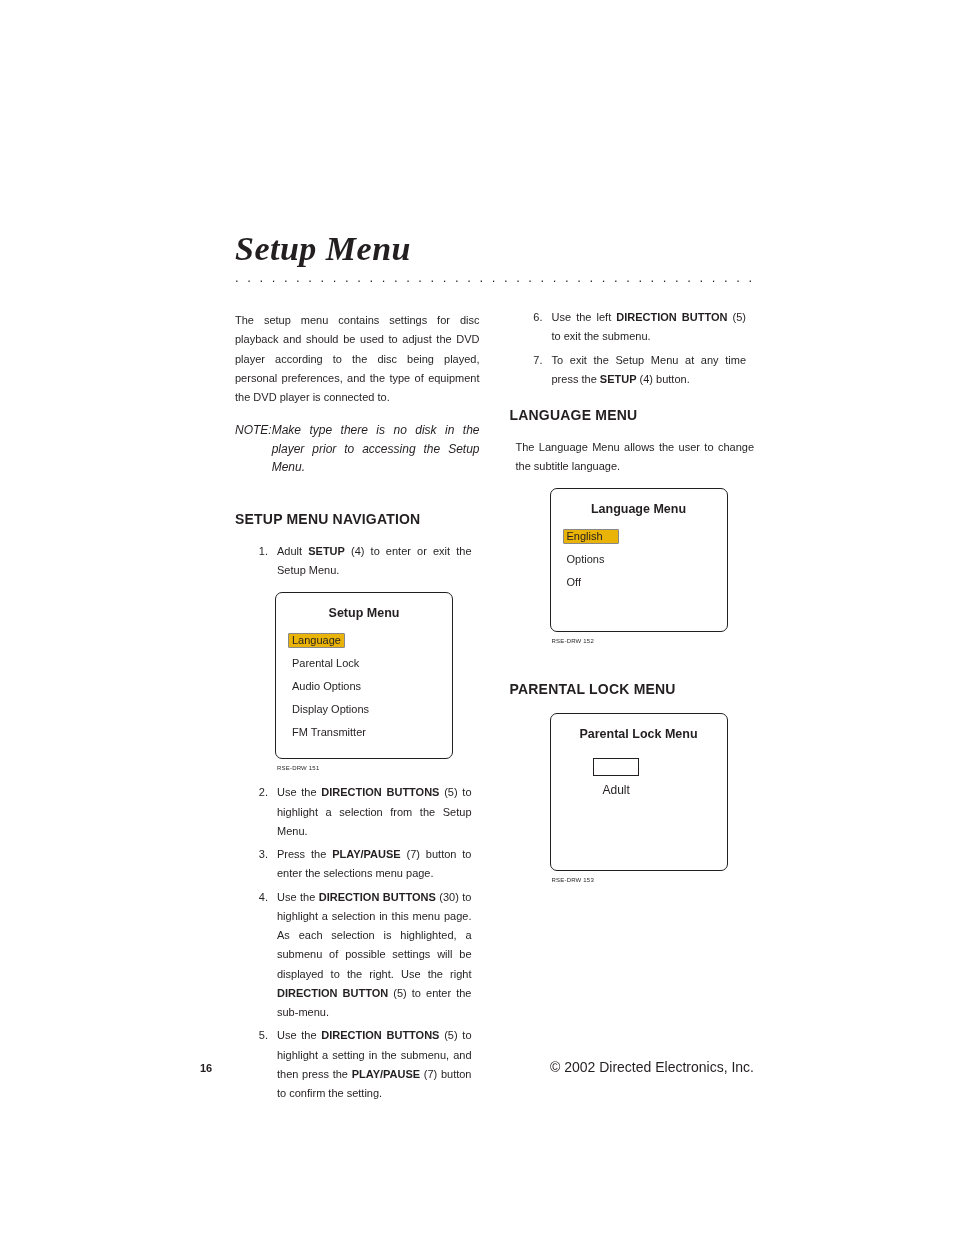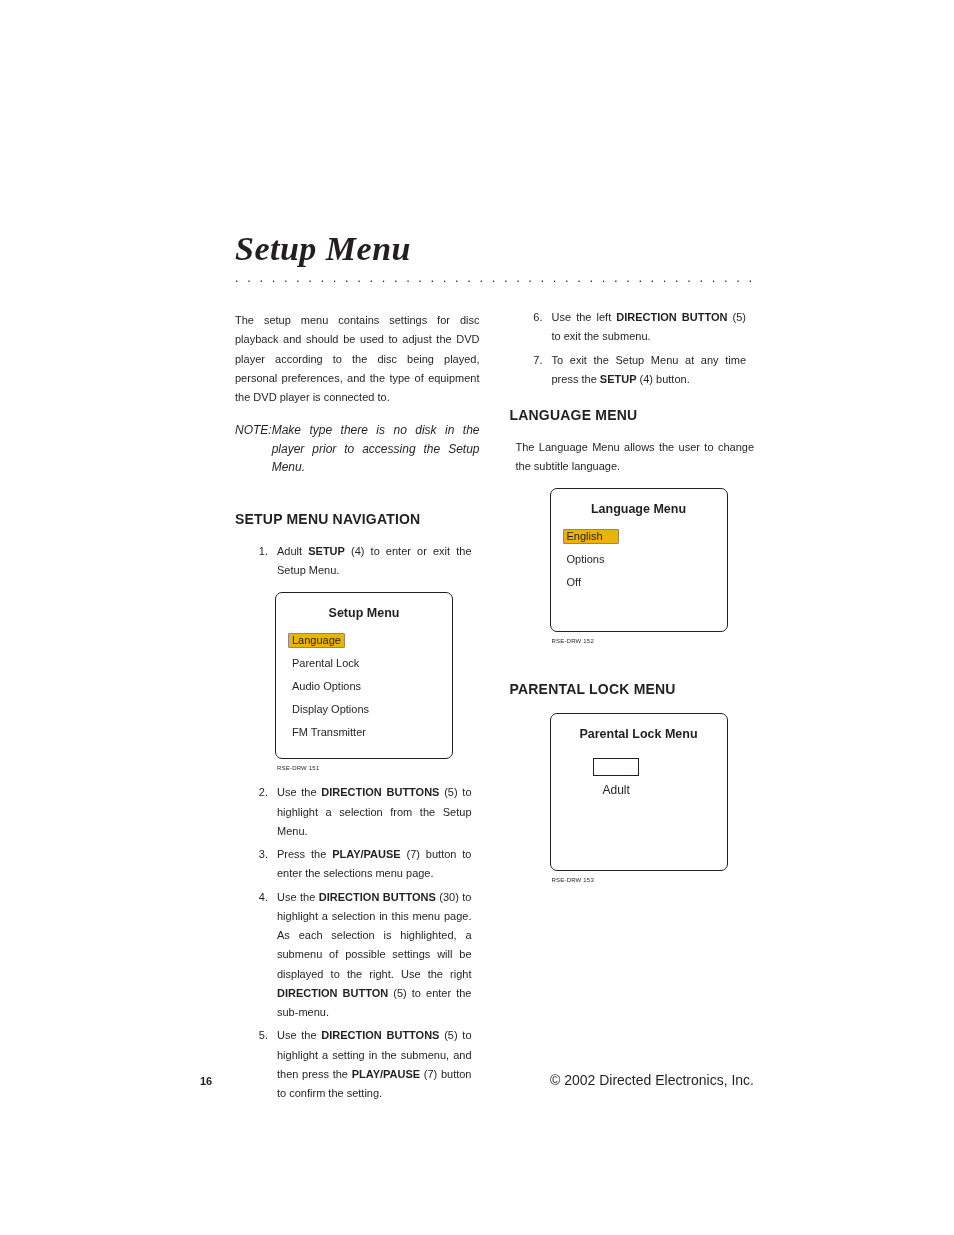--- a/index.html
+++ b/index.html
@@ -119,21 +119,21 @@
     position: absolute;
     left: 52px; top: 66px;
     font-size: 12px;
     font-family: Arial, Helvetica, sans-serif;
   }
 
   .lang-box { height: 144px; }
 
   .footer {
     position: absolute;
-    bottom: 147px;
+    bottom: 160px;
     left: 200px;
     right: 200px;
     display: flex;
     justify-content: space-between;
     align-items: baseline;
   }
   .page-num { font-weight: 700; font-size: 11px; }
   .copyright { font-size: 14px; }
 </style>
 </head>

